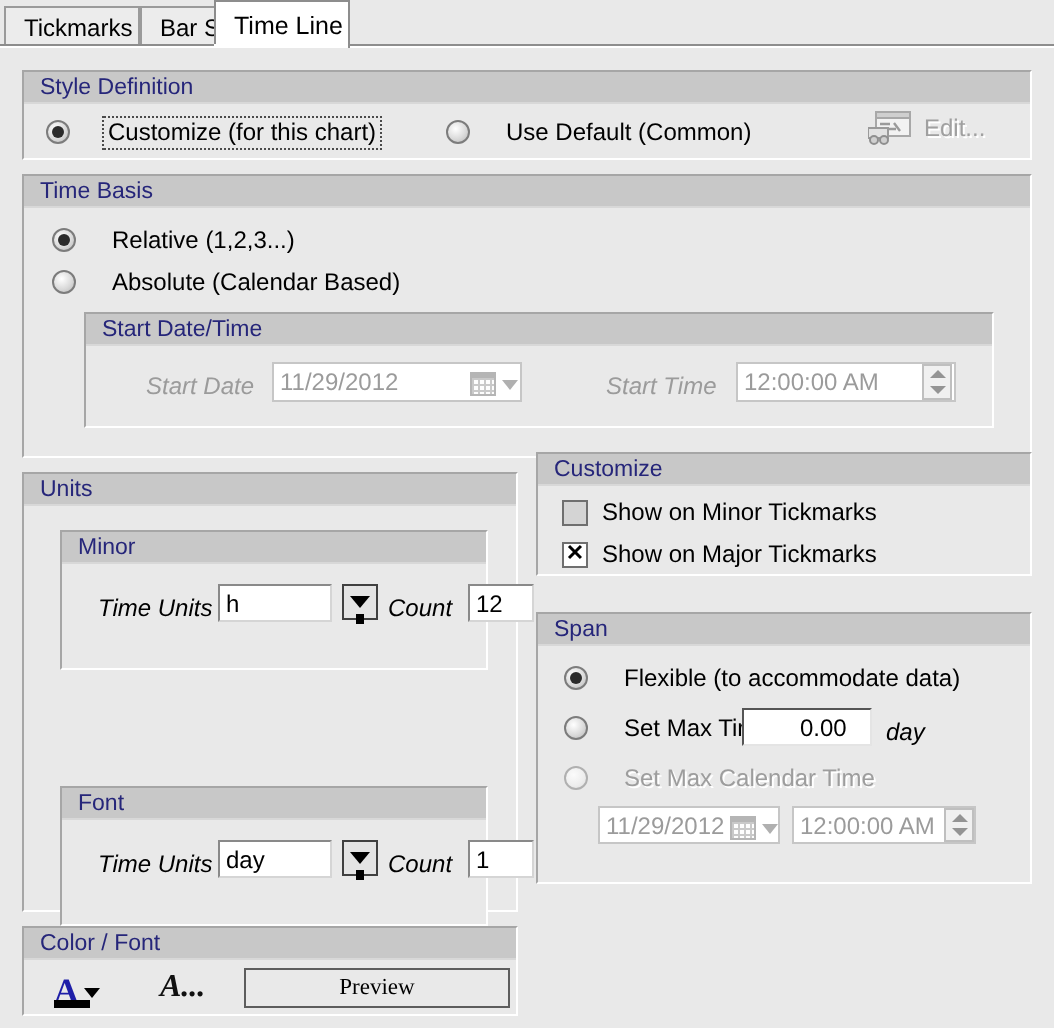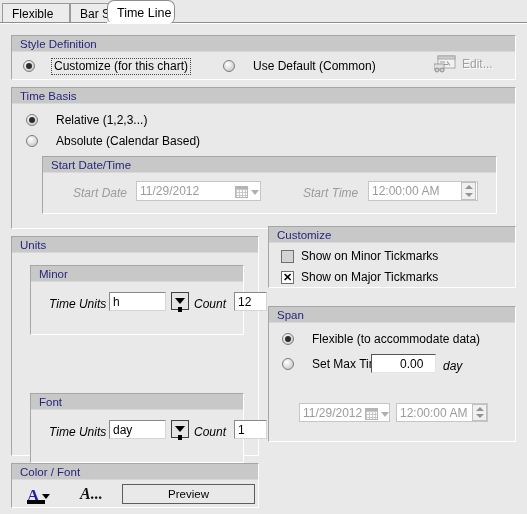--- a/index.html
+++ b/index.html
@@ -338,41 +338,41 @@
     font-weight: bold;
     font-size: 16px;
     line-height: 16px;
     color: #111;
   }
   .previewbtn {
     position: absolute;
     box-sizing: border-box;
     background: #e9e9e9;
     border: 1px solid #5d5d5d;
-    font-family: Liberation Sans, sans-serif;
+    font-family: Liberation Serif, serif;
     font-size: 11.5px;
     display: flex;
     align-items: center;
     justify-content: center;
     color: #000;
   }
 </style>
 </head>
 <body>
 
 <div class="window">
 
   <div class="tabstrip">
     <div class="tab" style="left:2px; width:68px;">
-      <span>Flexible</span>
+      <span>Tickmarks</span>
     </div>
     <div class="tab" style="left:70px; width:72px;">
       <span>Bar Style</span>
     </div>
-    <div class="tab selected" style="left:106px; width:68px; left:107px;border-radius:7px;">
+    <div class="tab selected" style="left:106px; width:68px; left:107px;">
       <span>Time Line</span>
     </div>
     <div class="tabs-underline"></div>
     <div class="tabs-underline-white"></div>
   </div>
 
   <div class="page">
 
     <div class="group" style="left:11px; top:11px; width:505px; height:45px;">
       <div class="caption">Style Definition</div>
@@ -540,20 +540,24 @@
           <span class="dot"></span>
           <span class="rlabel">Set Max Time</span>
         </div>
 
         <div class="textbox sunken" style="left:102px; top:31px; width:65px; height:19px;">
           <span>0.00</span>
         </div>
 
         <span class="static" style="left:174px; top:36px;">day</span>
 
+        <div class="radio disabled" style="left:13px; top:58px;">
+          <span class="dot"></span>
+          <span class="rlabel">Set Max Calendar Time</span>
+        </div>
 
         <div class="textbox disabled" style="left:30px; top:80px; width:91px; height:19px;">
           <span>11/29/2012</span>
         </div>
         <div class="caliconbox" style="left:96px; top:85px;">
           <span class="cal-icon"></span>
           <span class="cal-arrow"></span>
         </div>
 
         <div class="textbox disabled" style="left:127px; top:80px; width:92px; height:19px;">

